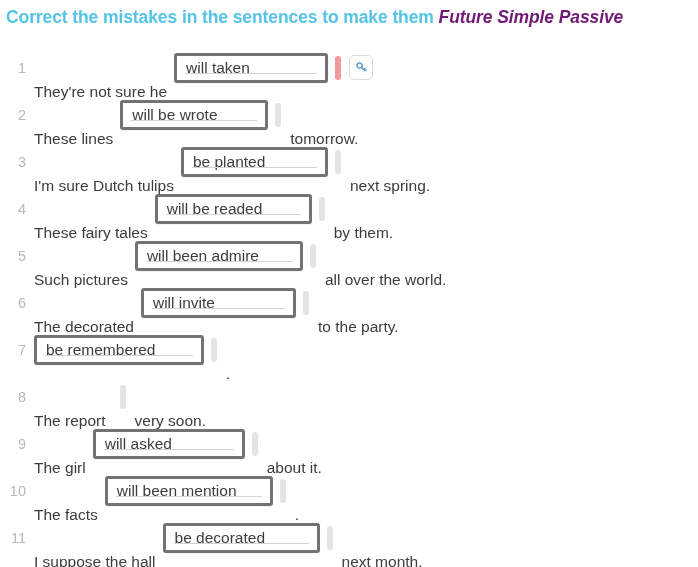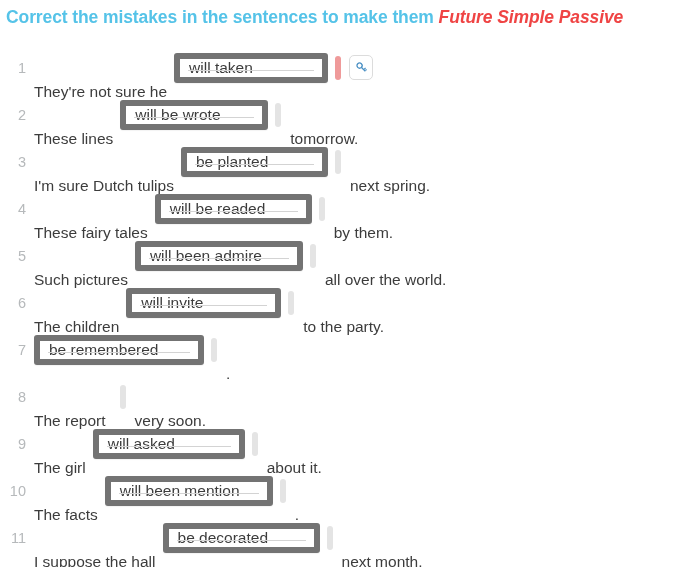--- a/index.html
+++ b/index.html
@@ -28,21 +28,21 @@
     font-weight: bold;
     color: #55c3e8;
     letter-spacing: -0.1px;
     padding-left: 6px;
     box-sizing: border-box;
     line-height: 26px;
   }
   .title-bar .tense {
     font-style: italic;
     font-weight: bold;
-    color: #ef4444;
+    color: #701a75;
   }
 
   
   .rows {
     position: absolute;
     left: 0;
     top: 44px;
     width: 698px;
   }
   .row {
@@ -72,21 +72,21 @@
   .seg.after {
     padding-left: 9px;
   }
 
   
   .field {
     position: relative;
     flex: 0 0 auto;
     height: 30px;
     background: #ffffff;
-    border: 6px solid #737373;
+    border: 3px solid #737373;
     border-radius: 3px;
     box-shadow: 0 1px 1px rgba(0,0,0,0.05);
     display: flex;
     align-items: center;
     box-sizing: border-box;
   }
   .field .answer {
     padding: 0 8px 0 9px;
     font-size: 15.5px;
     color: #3c3c3c;
@@ -202,21 +202,21 @@
       <span class="seg before">Such pictures</span>
       <div class="field" style="width:168px">
         <span class="answer">will been admire</span>
         <span class="rule"></span>
       </div>
       <span class="handle"></span>
       <span class="seg after">all over the world.</span>
     </div>
     <div class="row">
       <span class="row-num">6</span>
-      <span class="seg before">The children</span>
+      <span class="seg before">The decorated</span>
       <div class="field" style="width:155px">
         <span class="answer">will invite</span>
         <span class="rule"></span>
       </div>
       <span class="handle"></span>
       <span class="seg after">to the party.</span>
     </div>
     <div class="row">
       <span class="row-num">7</span>
       <div class="field" style="width:170px">

